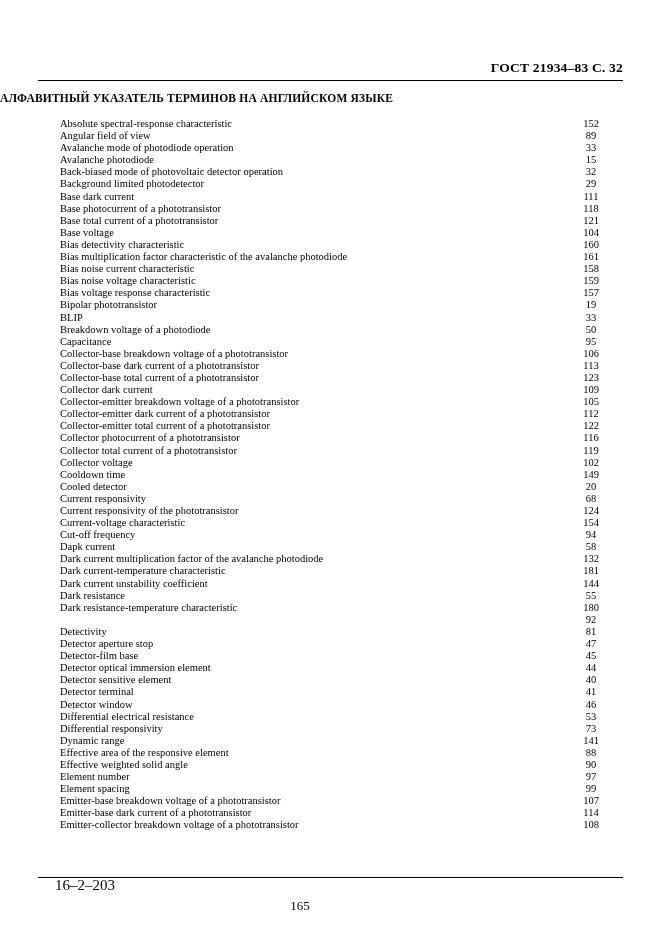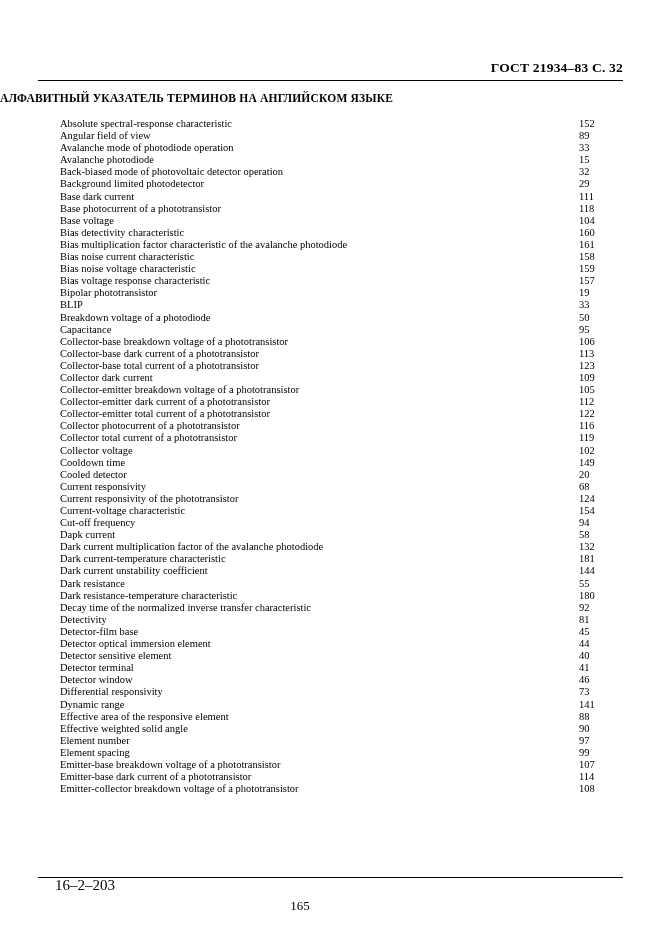--- a/index.html
+++ b/index.html
@@ -62,23 +62,23 @@
     font-size: 10.5px;
     white-space: nowrap;
   }
   .entry .term {
     position: absolute;
     left: 0;
     top: 0;
   }
   .entry .page-no {
     position: absolute;
-    right: 4px;
+    right: 12px;
     top: 0;
-    text-align: left;
+    text-align: center;
     width: 40px;
   }
   .rule-bottom {
     position: absolute;
     left: 38px;
     right: 38px;
     bottom: 58px;
     height: 1px;
     background: #000000;
   }
@@ -135,20 +135,24 @@
       </div>
       <div class="entry">
         <span class="term">Base  dark  current</span>
         <span class="page-no">111</span>
       </div>
       <div class="entry">
         <span class="term">Base  photocurrent  of  a  phototransistor</span>
         <span class="page-no">118</span>
       </div>
       <div class="entry">
+        <span class="term">Base  total  current  of  a  phototransistor</span>
+        <span class="page-no">121</span>
+      </div>
+      <div class="entry">
         <span class="term">Base  voltage</span>
         <span class="page-no">104</span>
       </div>
       <div class="entry">
         <span class="term">Bias  detectivity  characteristic</span>
         <span class="page-no">160</span>
       </div>
       <div class="entry">
         <span class="term">Bias  multiplication  factor  characteristic  of  the  avalanche  photodiode</span>
         <span class="page-no">161</span>
@@ -263,46 +267,53 @@
       </div>
       <div class="entry">
         <span class="term">Dark  resistance</span>
         <span class="page-no">55</span>
       </div>
       <div class="entry">
         <span class="term">Dark  resistance-temperature  characteristic</span>
         <span class="page-no">180</span>
       </div>
       <div class="entry">
-        <span class="term">Decay  time  of  the  normalized  inverse  transfer  characteristic</span>
         <span class="page-no">92</span>
       </div>
       <div class="entry">
         <span class="term">Detectivity</span>
         <span class="page-no">81</span>
       </div>
       <div class="entry">
+        <span class="term">Detector  aperture  stop</span>
+        <span class="page-no">47</span>
+      </div>
+      <div class="entry">
         <span class="term">Detector-film  base</span>
         <span class="page-no">45</span>
       </div>
       <div class="entry">
         <span class="term">Detector  optical  immersion  element</span>
         <span class="page-no">44</span>
       </div>
       <div class="entry">
         <span class="term">Detector  sensitive  element</span>
         <span class="page-no">40</span>
       </div>
       <div class="entry">
         <span class="term">Detector  terminal</span>
         <span class="page-no">41</span>
       </div>
       <div class="entry">
         <span class="term">Detector  window</span>
         <span class="page-no">46</span>
+      </div>
+      <div class="entry">
+        <span class="term">Differential  electrical  resistance</span>
+        <span class="page-no">53</span>
       </div>
       <div class="entry">
         <span class="term">Differential  responsivity</span>
         <span class="page-no">73</span>
       </div>
       <div class="entry">
         <span class="term">Dynamic  range</span>
         <span class="page-no">141</span>
       </div>
       <div class="entry">

